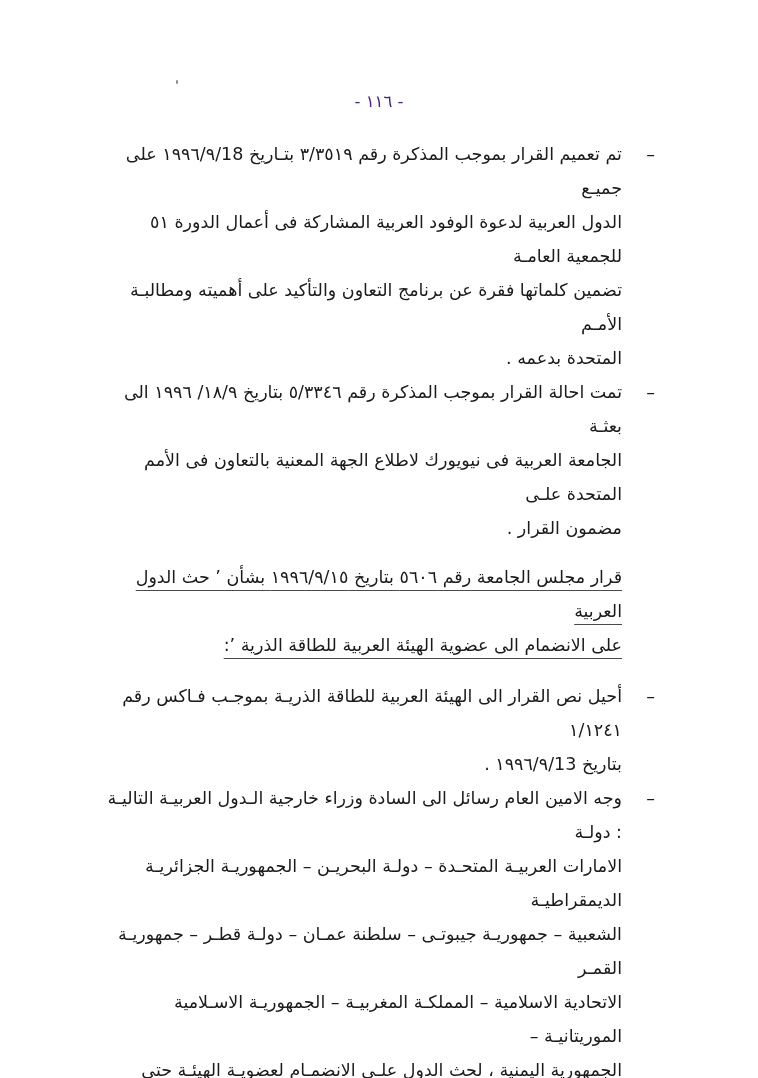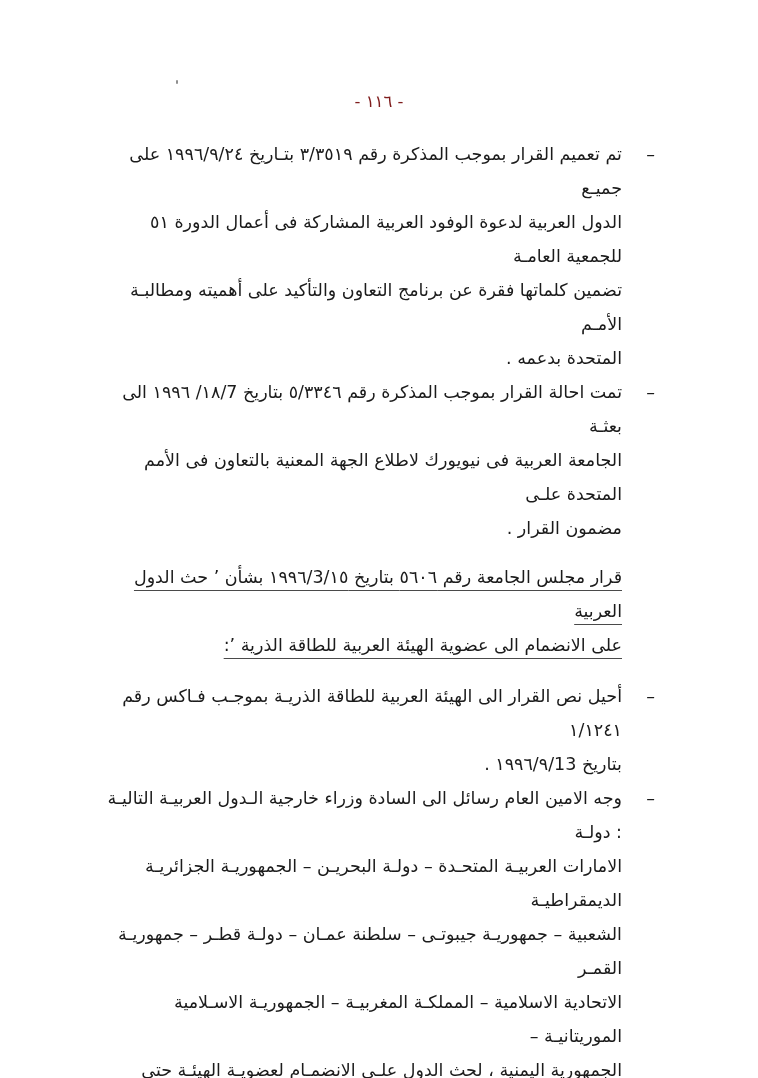--- a/index.html
+++ b/index.html
@@ -22,21 +22,21 @@
     background: #ffffff;
   }
   .page-number {
     position: absolute;
     top: 92px;
     left: 0;
     right: 0;
     text-align: center;
     font-size: 16.5px;
     letter-spacing: 2px;
-    color: #7f1d1d;
+    color: #4c1d95;
   }
   .content {
     position: absolute;
     top: 137px;
     right: 103px;
     left: 100px;
     font-size: 17.5px;
     line-height: 34px;
     text-align: right;
   }
@@ -78,34 +78,34 @@
 <div class="page">
 
   <div class="speck"></div>
 
   <div class="page-number">- ١١٦ -</div>
 
   <div class="content">
 
     <div class="bullet-item">
       <span class="dash">–</span>
-      <p>تم تعميم القرار بموجب المذكرة رقم ٣/٣٥١٩ بتـاريخ ١٩٩٦/٩/٢٤ على جميـع
+      <p>تم تعميم القرار بموجب المذكرة رقم ٣/٣٥١٩ بتـاريخ ١٩٩٦/٩/18 على جميـع
 الدول العربية لدعوة الوفود العربية المشاركة فى أعمال الدورة ٥١ للجمعية العامـة
 تضمين كلماتها فقرة عن برنامج التعاون والتأكيد على أهميته ومطالبـة الأمـم
 المتحدة بدعمه .</p>
     </div>
 
     <div class="bullet-item">
       <span class="dash">–</span>
-      <p>تمت احالة القرار بموجب المذكرة رقم ٥/٣٣٤٦ بتاريخ ١٨/7/ ١٩٩٦  الى بعثـة
+      <p>تمت احالة القرار بموجب المذكرة رقم ٥/٣٣٤٦ بتاريخ ١٨/٩/ ١٩٩٦  الى بعثـة
 الجامعة العربية فى نيويورك لاطلاع الجهة المعنية بالتعاون فى الأمم المتحدة علـى
 مضمون القرار .</p>
     </div>
 
-    <div class="section-heading">قرار مجلس الجامعة رقم ٥٦٠٦ بتاريخ ١٩٩٦/3/١٥ بشأن ’ حث الدول العربية
+    <div class="section-heading">قرار مجلس الجامعة رقم ٥٦٠٦ بتاريخ ١٩٩٦/٩/١٥ بشأن ’ حث الدول العربية
 على الانضمام الى عضوية الهيئة العربية للطاقة الذرية ’:</div>
 
     <div class="bullet-item">
       <span class="dash">–</span>
       <p>أحيل نص القرار الى الهيئة العربية للطاقة الذريـة  بموجـب فـاكس رقم ١/١٢٤١
 بتاريخ ١٩٩٦/٩/13 .</p>
     </div>
 
     <div class="bullet-item">
       <span class="dash">–</span>

